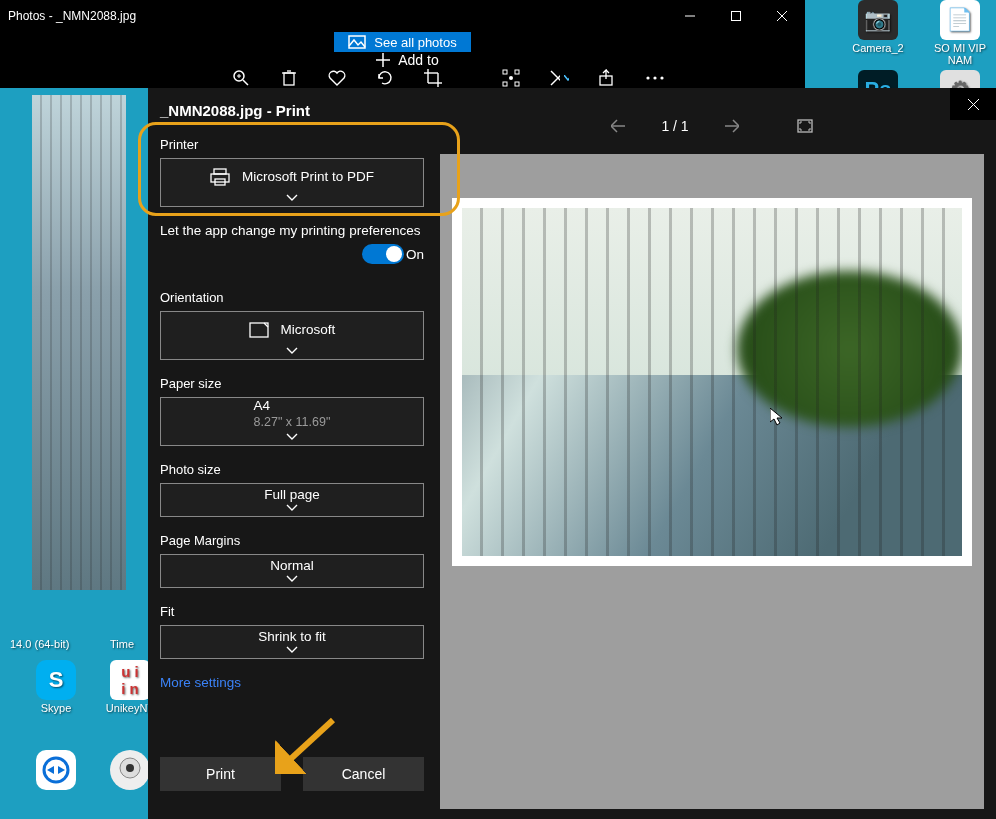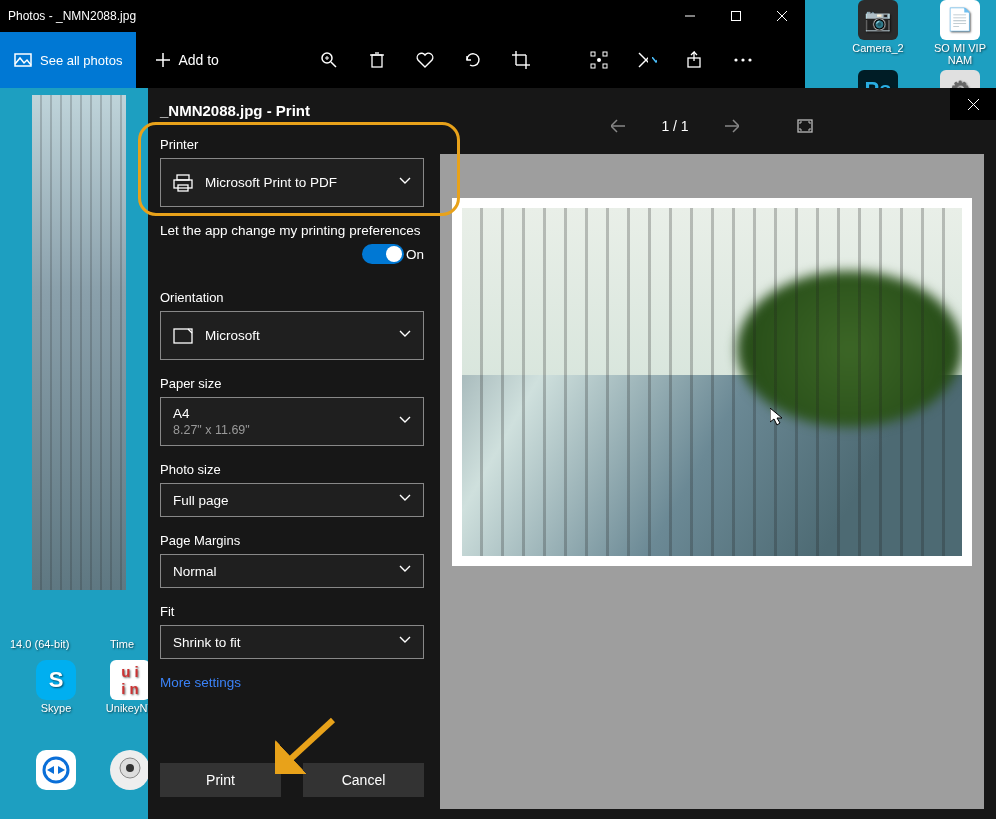--- a/index.html
+++ b/index.html
@@ -9,39 +9,39 @@
   .desktop-icon { position: absolute; width: 72px; display: flex; flex-direction: column; align-items: center; gap: 2px; color: #fff; font-size: 11px; text-align: center; text-shadow: 1px 1px 2px rgba(0,0,0,.6); }
   .desktop-icon .img { width: 40px; height: 40px; border-radius: 6px; display:flex; align-items:center; justify-content:center; font-size:22px; font-weight:bold; }
 
   
   .photos-window { position:absolute; left:0; top:0; width:805px; height:88px; background:#d946ef; color:#fff; }
   .title-bar { height:32px; display:flex; align-items:center; justify-content:space-between; padding-left:8px; background:#000; }
   .title-bar .title { font-size:12px; color:#fff; }
   .win-controls { display:flex; }
   .win-btn { width:46px; height:32px; display:flex; align-items:center; justify-content:center; color:#fff; font-size:12px; }
 
-  .cmd-bar { height:56px; display:flex; align-items:center; background:#000; }
+  .cmd-bar { height:56px; display:flex; align-items:center; background:#000;flex-direction:column; }
   .see-all { height:56px; display:flex; align-items:center; gap:8px; padding:0 14px; background:#0078d4; color:#fff; font-size:13px; }
   .add-to { display:flex; align-items:center; gap:8px; margin-left:10px; color:#fff; font-size:14px; padding:0 10px; }
   .cmd-icons { flex:1; display:flex; align-items:center; gap:28px; padding-left:90px; color:#fff; }
   .cmd-icons .ico { width:20px; height:20px; display:flex; align-items:center; justify-content:center; }
 
   
   .photo-strip { position:absolute; left:32px; top:95px; width:94px; height:495px; background:linear-gradient(120deg,#8aa5b0 0%,#b8cfd9 40%,#5e7a86 100%); overflow:hidden; }
 
   .bg-label { position:absolute; left:10px; top:638px; color:#fff; font-size:11px; text-shadow:1px 1px 2px rgba(0,0,0,.6); }
   .bg-label.right { left:110px; }
 
   
   .print-dialog { position:absolute; left:148px; top:88px; right:0; bottom:0; background:#171717; display:flex; }
   .close-x { position:absolute; top:0; right:0; width:46px; height:32px; background:#000; color:#fff; display:flex; align-items:center; justify-content:center; font-size:12px; }
-  .left-panel { width:310px; padding:14px 16px 22px 12px; color:#fff; display:flex; flex-direction:column; }
+  .left-panel { width:310px; padding:14px 16px 28px 12px; color:#fff; display:flex; flex-direction:column; }
   .dlg-title { font-size:15px; font-weight:600; margin-bottom:14px; }
   .section-label { font-size:13px; color:#fff; margin-bottom:6px; margin-top:4px; }
-  .dropdown { border:1px solid #888; background:#1f1f1f; display:flex; align-items:center; padding:0 12px; height:49px; position:relative; margin-bottom:12px; }
+  .dropdown { border:1px solid #888; background:#1f1f1f; display:flex; align-items:center; padding:0 12px; height:49px; position:relative; margin-bottom:12px;flex-direction:column; }
   .dropdown.small { height:34px; }
   .dropdown.tall { height:49px; }
   .dropdown .dd-label { font-size:13.5px; flex:1; display:flex; align-items:center; gap:12px; }
   .dropdown .sub { font-size:12.5px; color:#9a9a9a; margin-top:2px; }
   .chevron { width:12px; height:12px; display:inline-block; }
   .chevron svg{ display:block;}
 
   .highlight-ring { position:absolute; left:138px; top:122px; width:322px; height:94px; border:3px solid #e8a21a; border-radius:18px; pointer-events:none; }
 
   .toggle-row { display:flex; align-items:center; gap:2px; margin-bottom:22px;justify-content:flex-end; }

